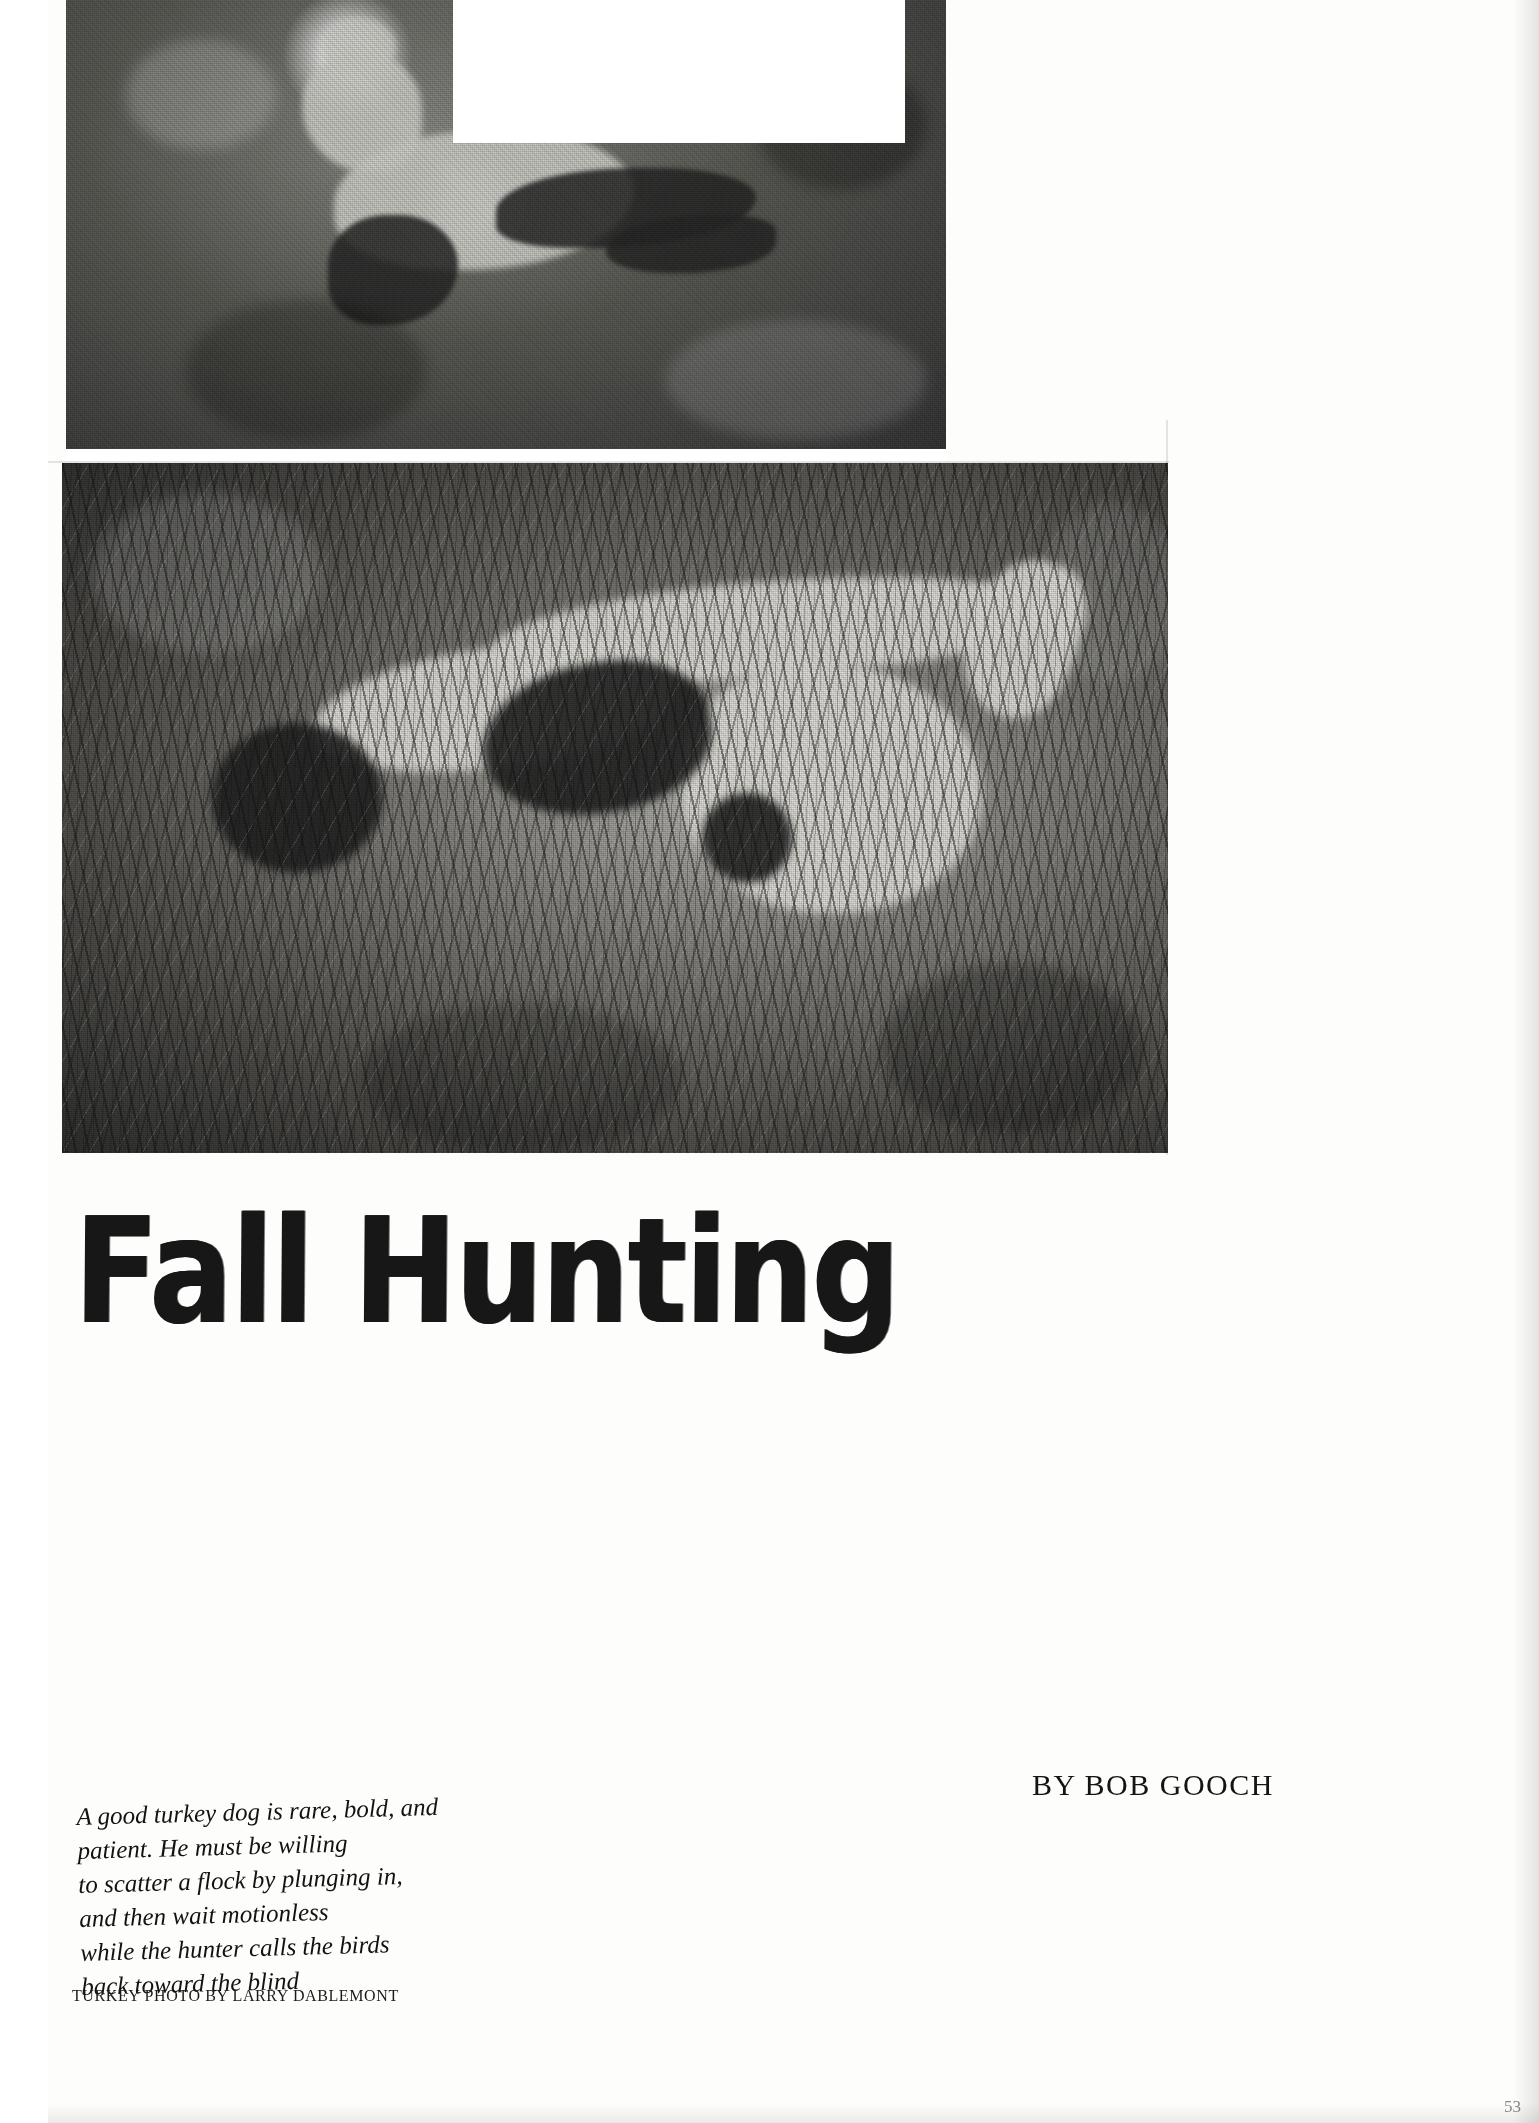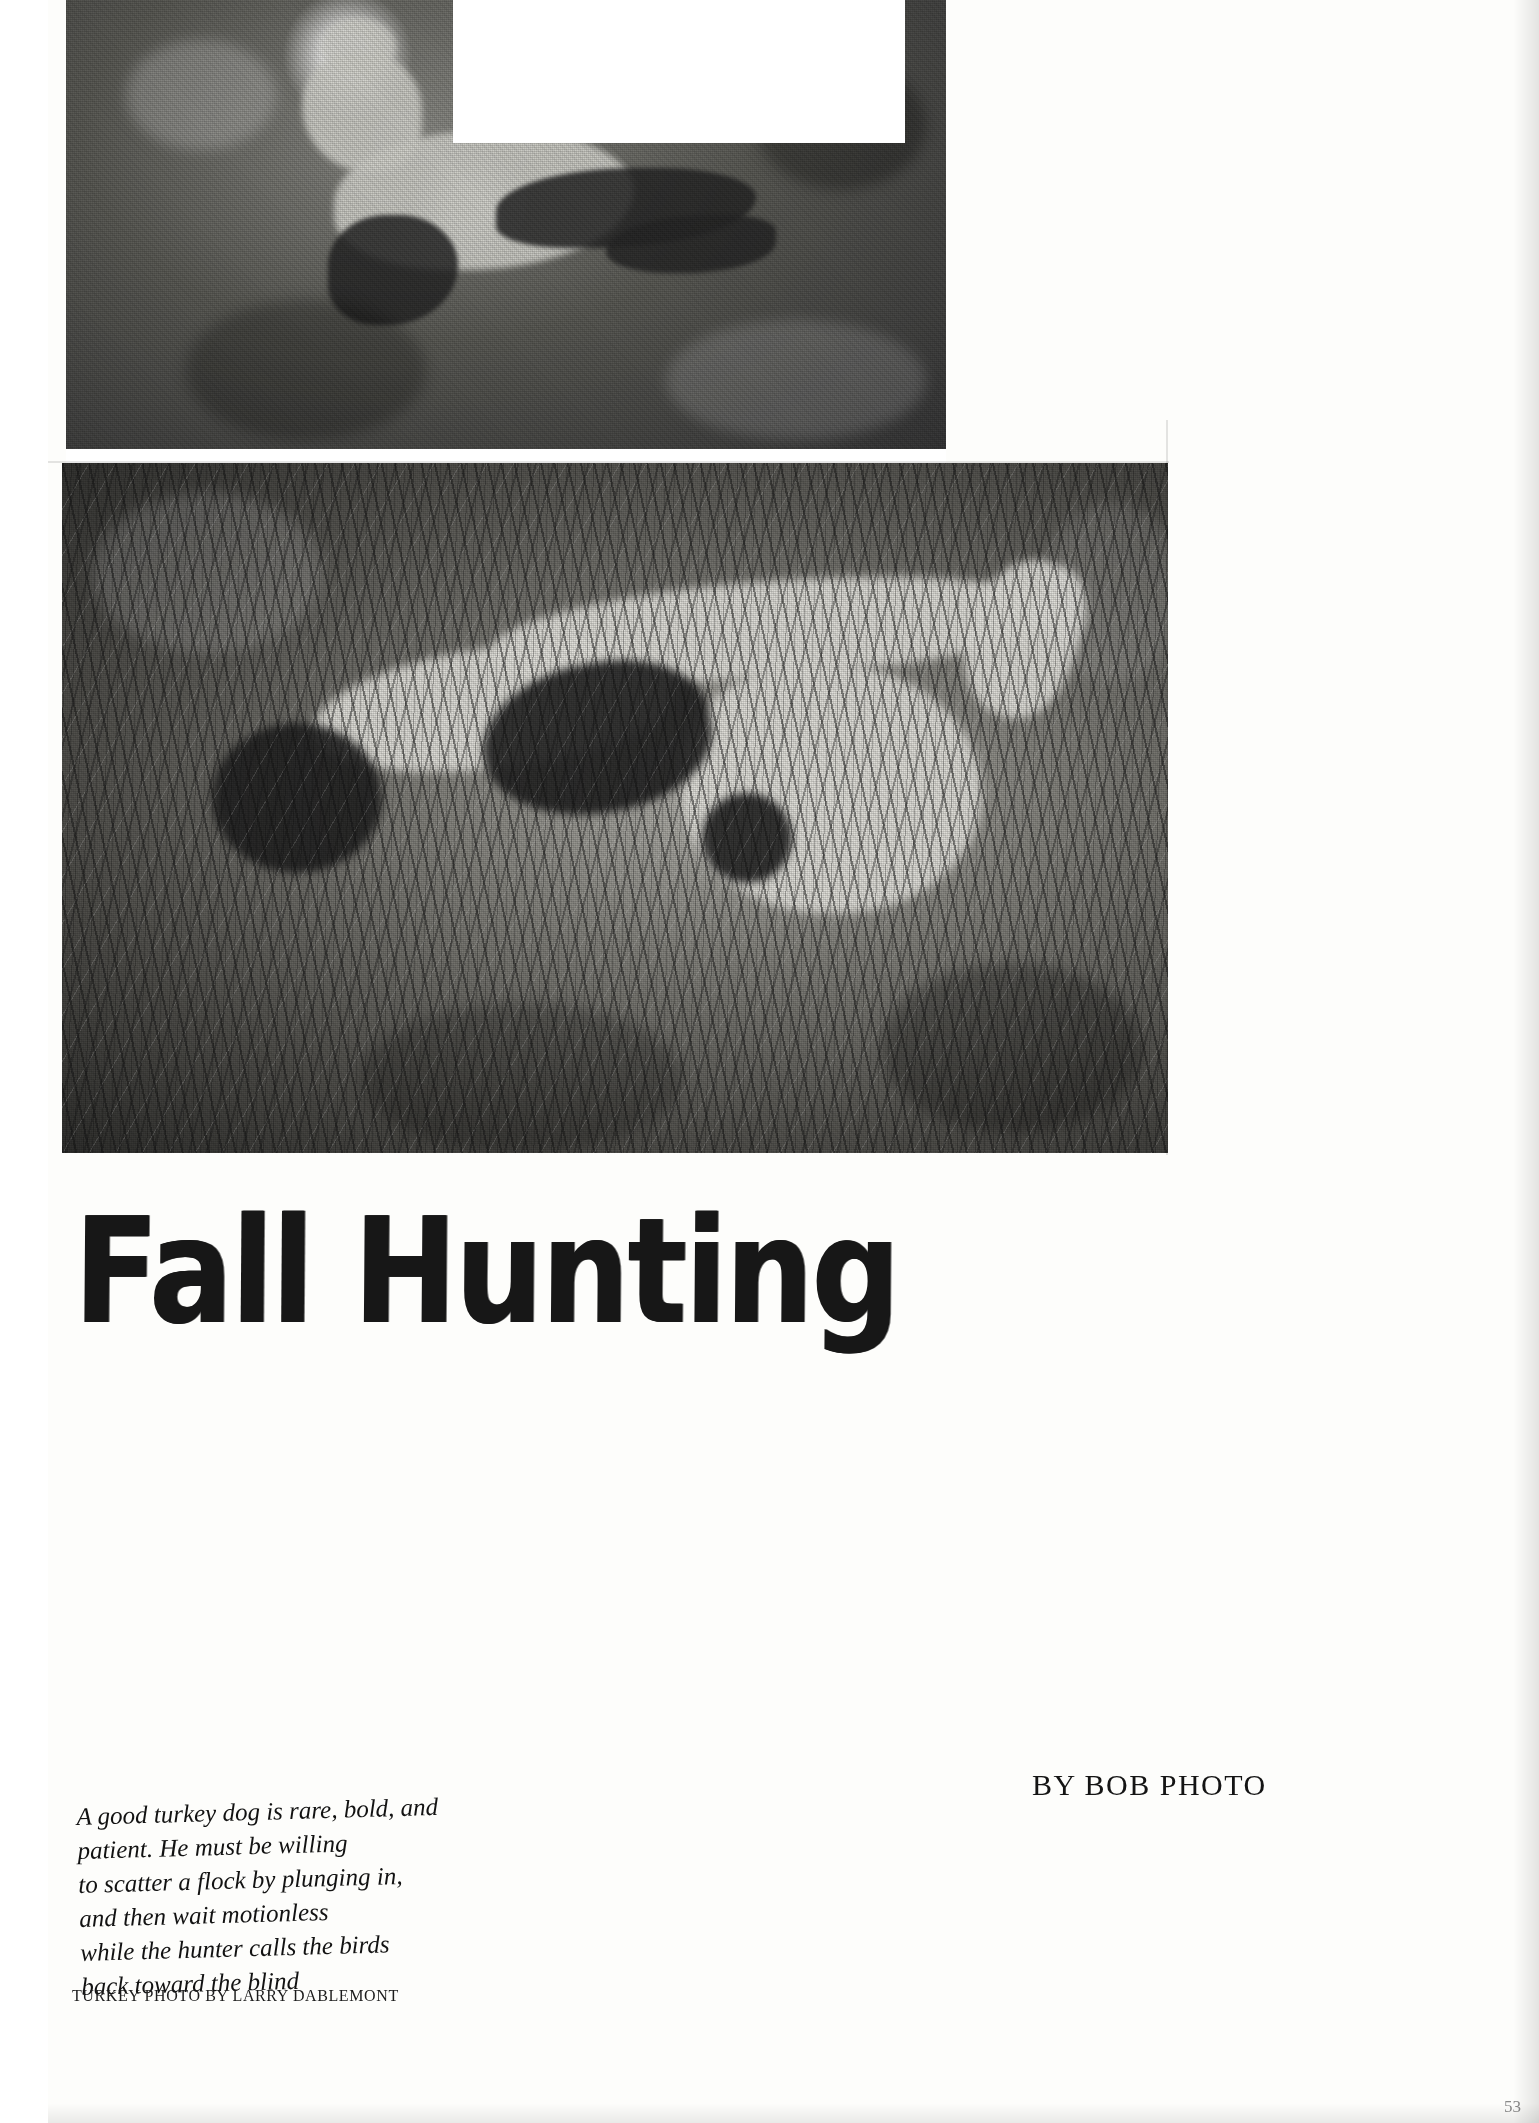--- a/index.html
+++ b/index.html
@@ -248,21 +248,21 @@
 
     <div class="brush"></div>
     <div class="grain"></div>
   </div>
 
   <div class="scan-line" style="left:0; top:461px; width:1121px; height:2px;"></div>
   <div class="scan-line" style="left:1118px; top:420px; width:2px; height:735px;"></div>
 
   <div class="headline">Fall Hunting</div>
 
-  <div class="byline">BY BOB PHOTO</div>
+  <div class="byline">BY BOB GOOCH</div>
 
   <div class="deck">
     <div>A good turkey dog is rare, bold, and</div>
     <div>patient. He must be willing</div>
     <div>to scatter a flock by plunging in,</div>
     <div>and then wait motionless</div>
     <div>while the hunter calls the birds</div>
     <div>back toward the blind</div>
   </div>
 

